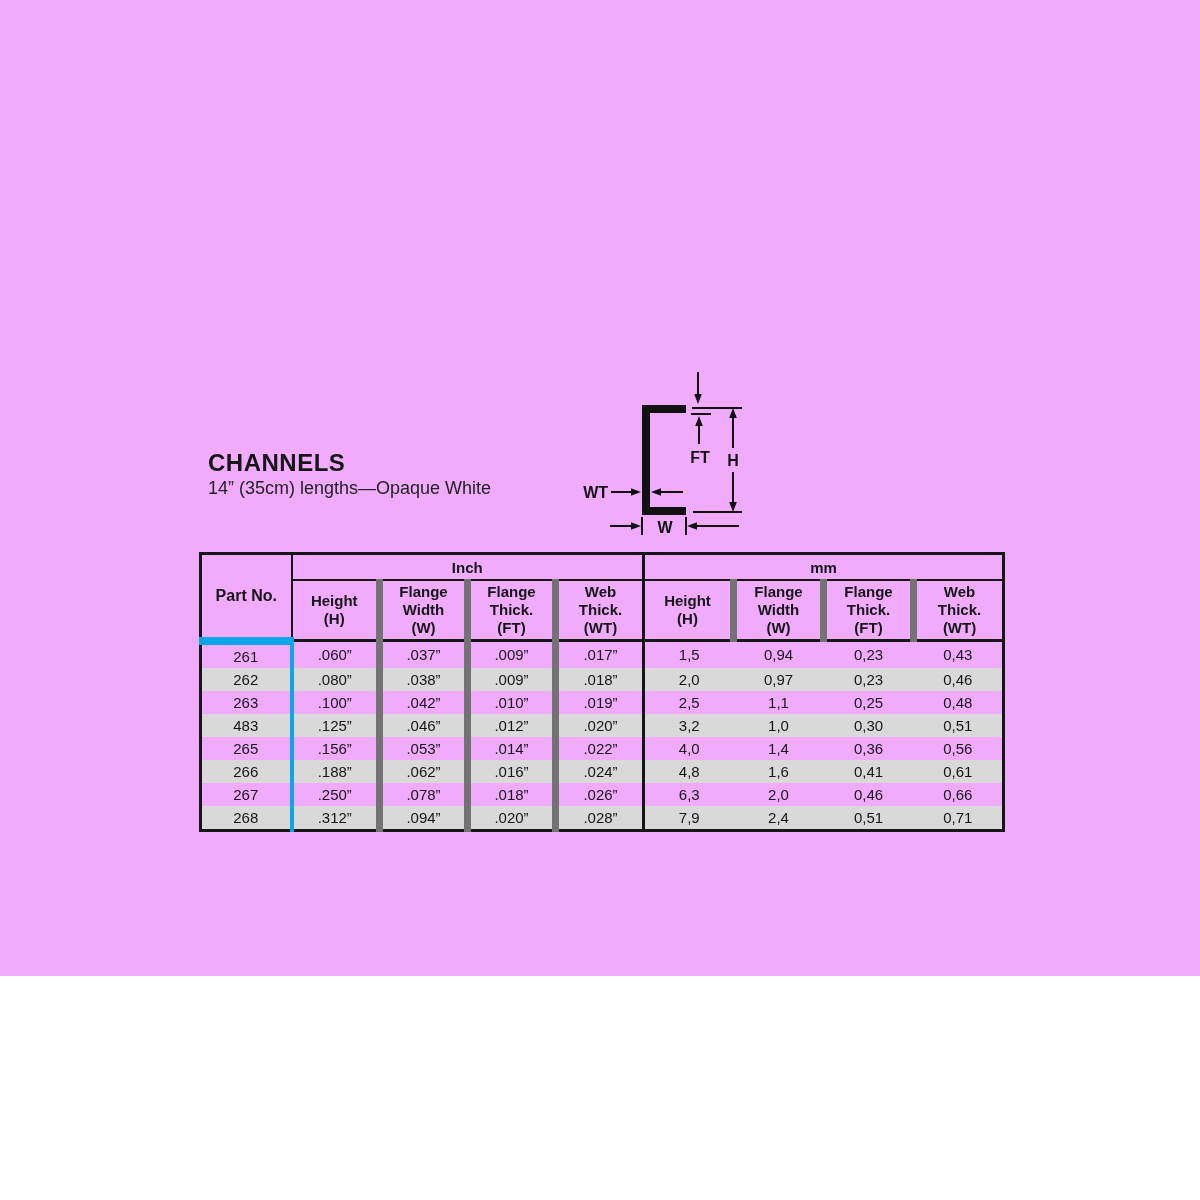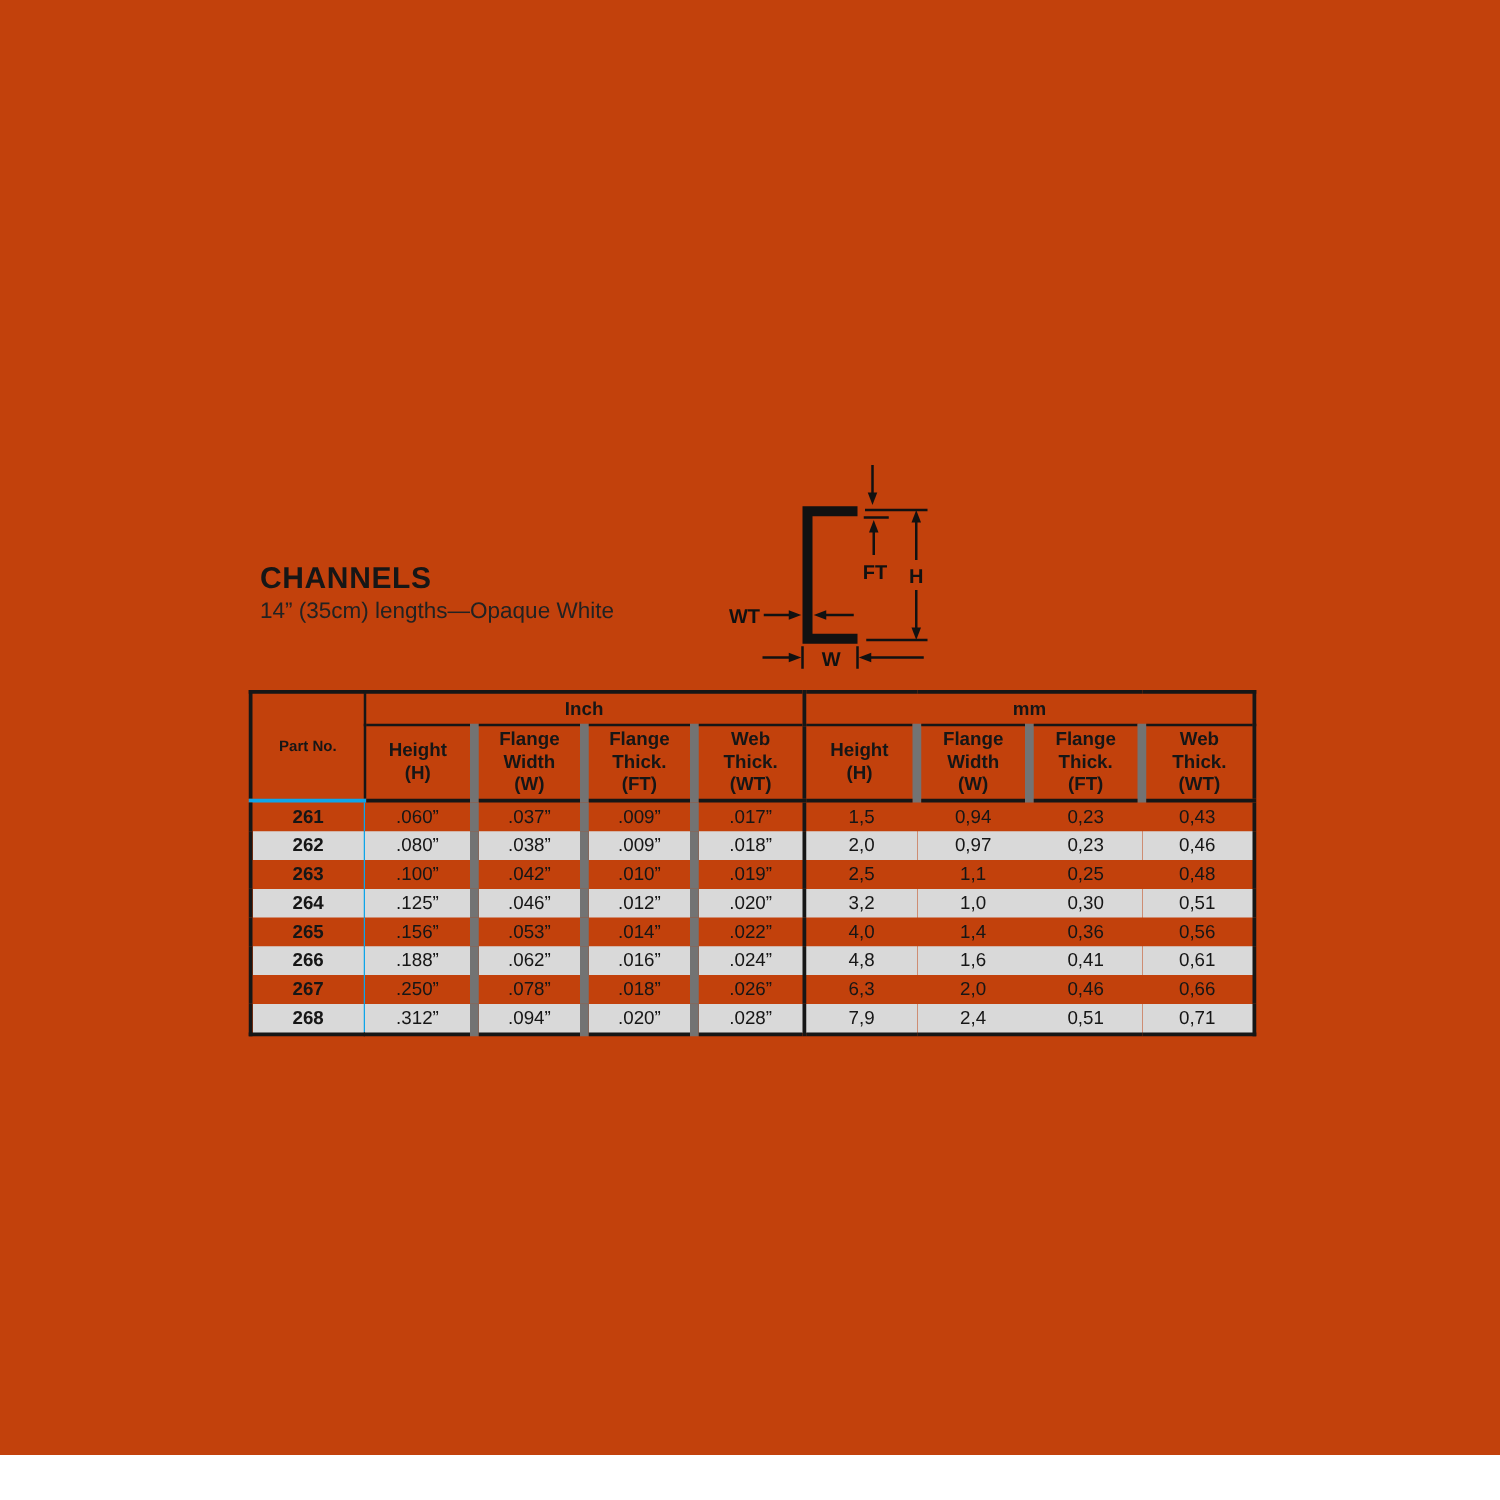--- a/index.html
+++ b/index.html
@@ -1,18 +1,18 @@
 <!DOCTYPE html>
 <html><head>
 <meta charset="utf-8">
 <style>
   html,body { margin:0; padding:0; background:#ffffff; }
   #canvas {
-    position:relative; width:1200px; height:1164px;
-    background:#c2410c; overflow:hidden;
+    position:relative; width:1200px; height:976px;
+    background:#f0abfc; overflow:hidden;
     font-family:"Liberation Sans", sans-serif;
     color:#1c1c1c;
   }
 
   
   .title-block { position:absolute; left:208px; top:450px; }
   .page-title {
     margin:0; font-size:24px; font-weight:bold; letter-spacing:0.5px;
     color:#161616; line-height:1.05;
   }
@@ -30,32 +30,32 @@
     position:absolute; left:199px; top:552px;
     width:803px; border-collapse:collapse; table-layout:fixed;
     font-size:15px; color:#161616;
     border:3px solid #161616;
   }
   .spec-table th, .spec-table td {
     padding:0; text-align:center; vertical-align:middle;
     font-weight:normal; overflow:hidden;
   }
   th.corner {
-    border-right:2px solid #161616; border-bottom:3px solid #0ea5e9;
-    font-weight:bold; font-size:12px;margin-left:46px;
+    border-right:2px solid #161616; border-bottom:8px solid #0ea5e9;
+    font-weight:bold; font-size:16px;margin-left:46px;
   }
   th.band { height:24px; font-weight:bold; border-bottom:2px solid #161616; }
   th.band-inch { border-right:3px solid #161616; }
   th.sub {
     height:58px; font-weight:bold; line-height:1.22;
     white-space:pre-line; border-bottom:3px solid #161616;
   }
   th.thin-l, td.thin-l { border-left:7px solid #737373; }
   th.thick-l, td.thick-l { border-left:3px solid #161616; }
-  td.part { border-right:1px solid #0ea5e9; font-weight:bold; }
+  td.part { border-right:4px solid #0ea5e9; font-weight:normal; }
   .spec-table tbody td { height:23px; }
   tr.alt td { background:#d9d9d9; }
 </style>
 </head>
 <body>
 
 <div id="canvas">
 
   <div class="title-block">
     <h1 class="page-title">CHANNELS</h1>
@@ -177,21 +177,21 @@
         <td>.100”</td>
         <td class="thin-l">.042”</td>
         <td class="thin-l">.010”</td>
         <td class="thin-l">.019”</td>
         <td class="thick-l">2,5</td>
         <td>1,1</td>
         <td>0,25</td>
         <td>0,48</td>
       </tr>
       <tr class="alt">
-        <td class="part">264</td>
+        <td class="part">483</td>
         <td>.125”</td>
         <td class="thin-l">.046”</td>
         <td class="thin-l">.012”</td>
         <td class="thin-l">.020”</td>
         <td class="thick-l">3,2</td>
         <td>1,0</td>
         <td>0,30</td>
         <td>0,51</td>
       </tr>
       <tr>

